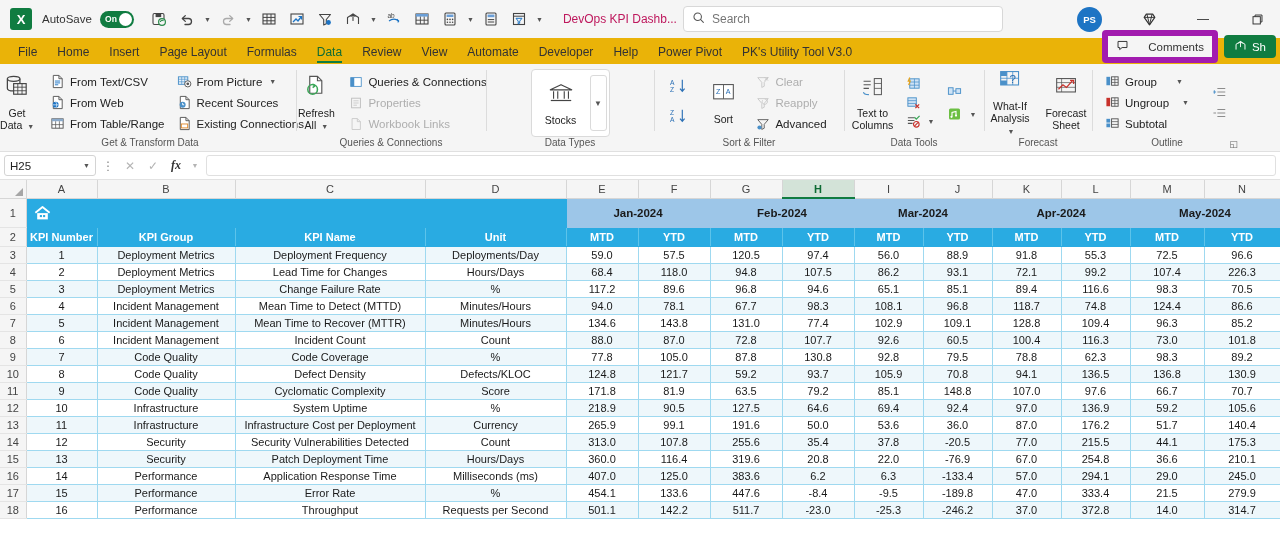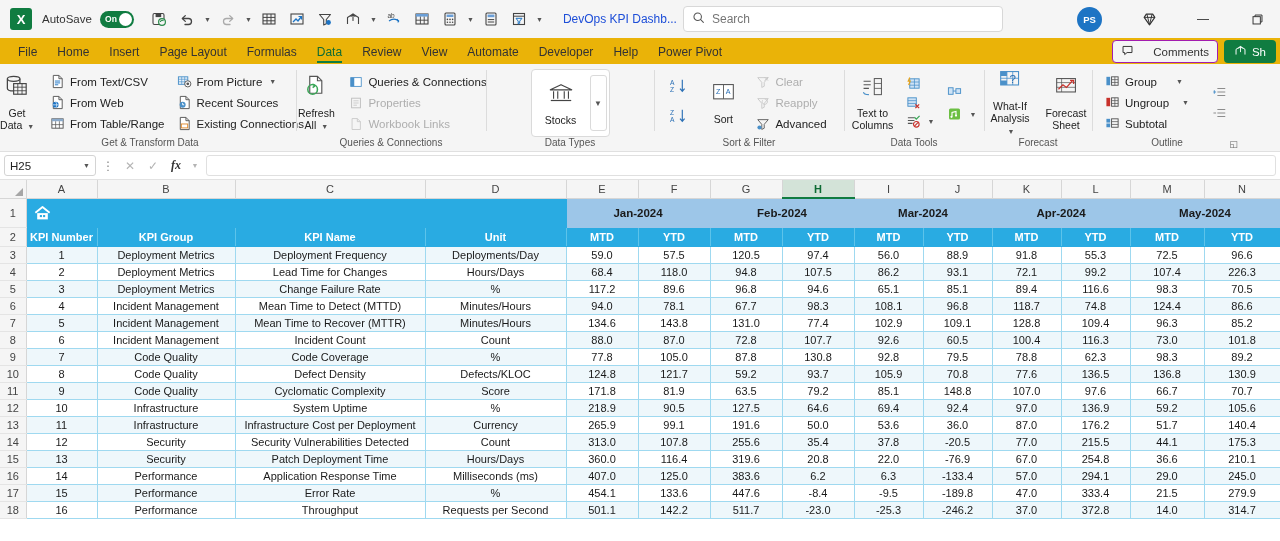--- a/index.html
+++ b/index.html
@@ -52,21 +52,21 @@
     display: flex; align-items: center; justify-content: center;
     border-radius: 3px; cursor: pointer; flex: 0 0 auto;
     color: #444;
   }
   .qat-caret {
     width: 11px; height: 26px;
     display: flex; align-items: center; justify-content: center;
     font-size: 7px; color: #555; cursor: pointer; flex: 0 0 auto;
   }
   .doc-title {
-    font-size: 12px; color: #1d4ed8; margin-left: 16px; white-space: nowrap;
+    font-size: 12px; color: #be185d; margin-left: 16px; white-space: nowrap;
     cursor: pointer;
   }
   .saved-group {
     display: flex; align-items: center; gap: 4px; margin-left: 10px;
     font-size: 12px; color: #333; white-space: nowrap;
   }
   .search-box {
     position: absolute; left: 683px; top: 6px;
     width: 320px; height: 26px;
     background: #fff; border: 1px solid #d8d8d8; border-radius: 4px;
@@ -108,21 +108,21 @@
     content: ''; position: absolute; left: 10px; right: 10px; bottom: 1px;
     height: 2px; background: #107c41;
   }
   .tabs-right {
     position: absolute; right: 4px; bottom: 1px;
     display: flex; align-items: center; gap: 6px;
   }
   .comments-btn {
     display: flex; align-items: center; gap: 19px;
     font-size: 11.5px; color: #333;
-    border: 1px solid #a21caf; border-radius: 4px;
+    border: 6px solid #a21caf; border-radius: 4px;
     padding: 3px 8px; background: #f5f5f5; cursor: pointer;
   }
   .share-btn {
     display: flex; align-items: center; gap: 5px;
     font-size: 11.5px; color: #fff; background: #107c41;
     border-radius: 4px; padding: 4px 10px; cursor: pointer;
   }
 
   
   .ribbon {
@@ -400,20 +400,21 @@
   <div class="tab">Insert</div>
   <div class="tab">Page Layout</div>
   <div class="tab">Formulas</div>
   <div class="tab active">Data</div>
   <div class="tab">Review</div>
   <div class="tab">View</div>
   <div class="tab">Automate</div>
   <div class="tab">Developer</div>
   <div class="tab">Help</div>
   <div class="tab">Power Pivot</div>
+  <div class="tab">PK's Utility Tool V3.0</div>
 
   <div class="tabs-right">
     <div class="comments-btn">
       <span>
         <svg width="13" height="13" viewBox="0 0 16 16">
             <path d="M2.5 3h11v7.5h-6L4.5 13v-2.5h-2z" fill="none" stroke="#333" stroke-width="1.2" stroke-linejoin="round"></path>
           </svg>
       </span>
       <span>Comments</span>
     </div>
@@ -1034,21 +1035,21 @@
           <td class="cell alt">8</td>
           <td class="cell alt">Code Quality</td>
           <td class="cell alt">Defect Density</td>
           <td class="cell alt">Defects/KLOC</td>
           <td class="cell num alt">124.8</td>
           <td class="cell num alt">121.7</td>
           <td class="cell num alt">59.2</td>
           <td class="cell num alt">93.7</td>
           <td class="cell num alt">105.9</td>
           <td class="cell num alt">70.8</td>
-          <td class="cell num alt">77.6</td>
+          <td class="cell num alt">94.1</td>
           <td class="cell num alt">136.5</td>
           <td class="cell num alt">136.8</td>
           <td class="cell num alt">130.9</td>
         </tr>
         <tr>
           <td class="rowhdr">11</td>
           <td class="cell">9</td>
           <td class="cell">Code Quality</td>
           <td class="cell">Cyclomatic Complexity</td>
           <td class="cell">Score</td>

